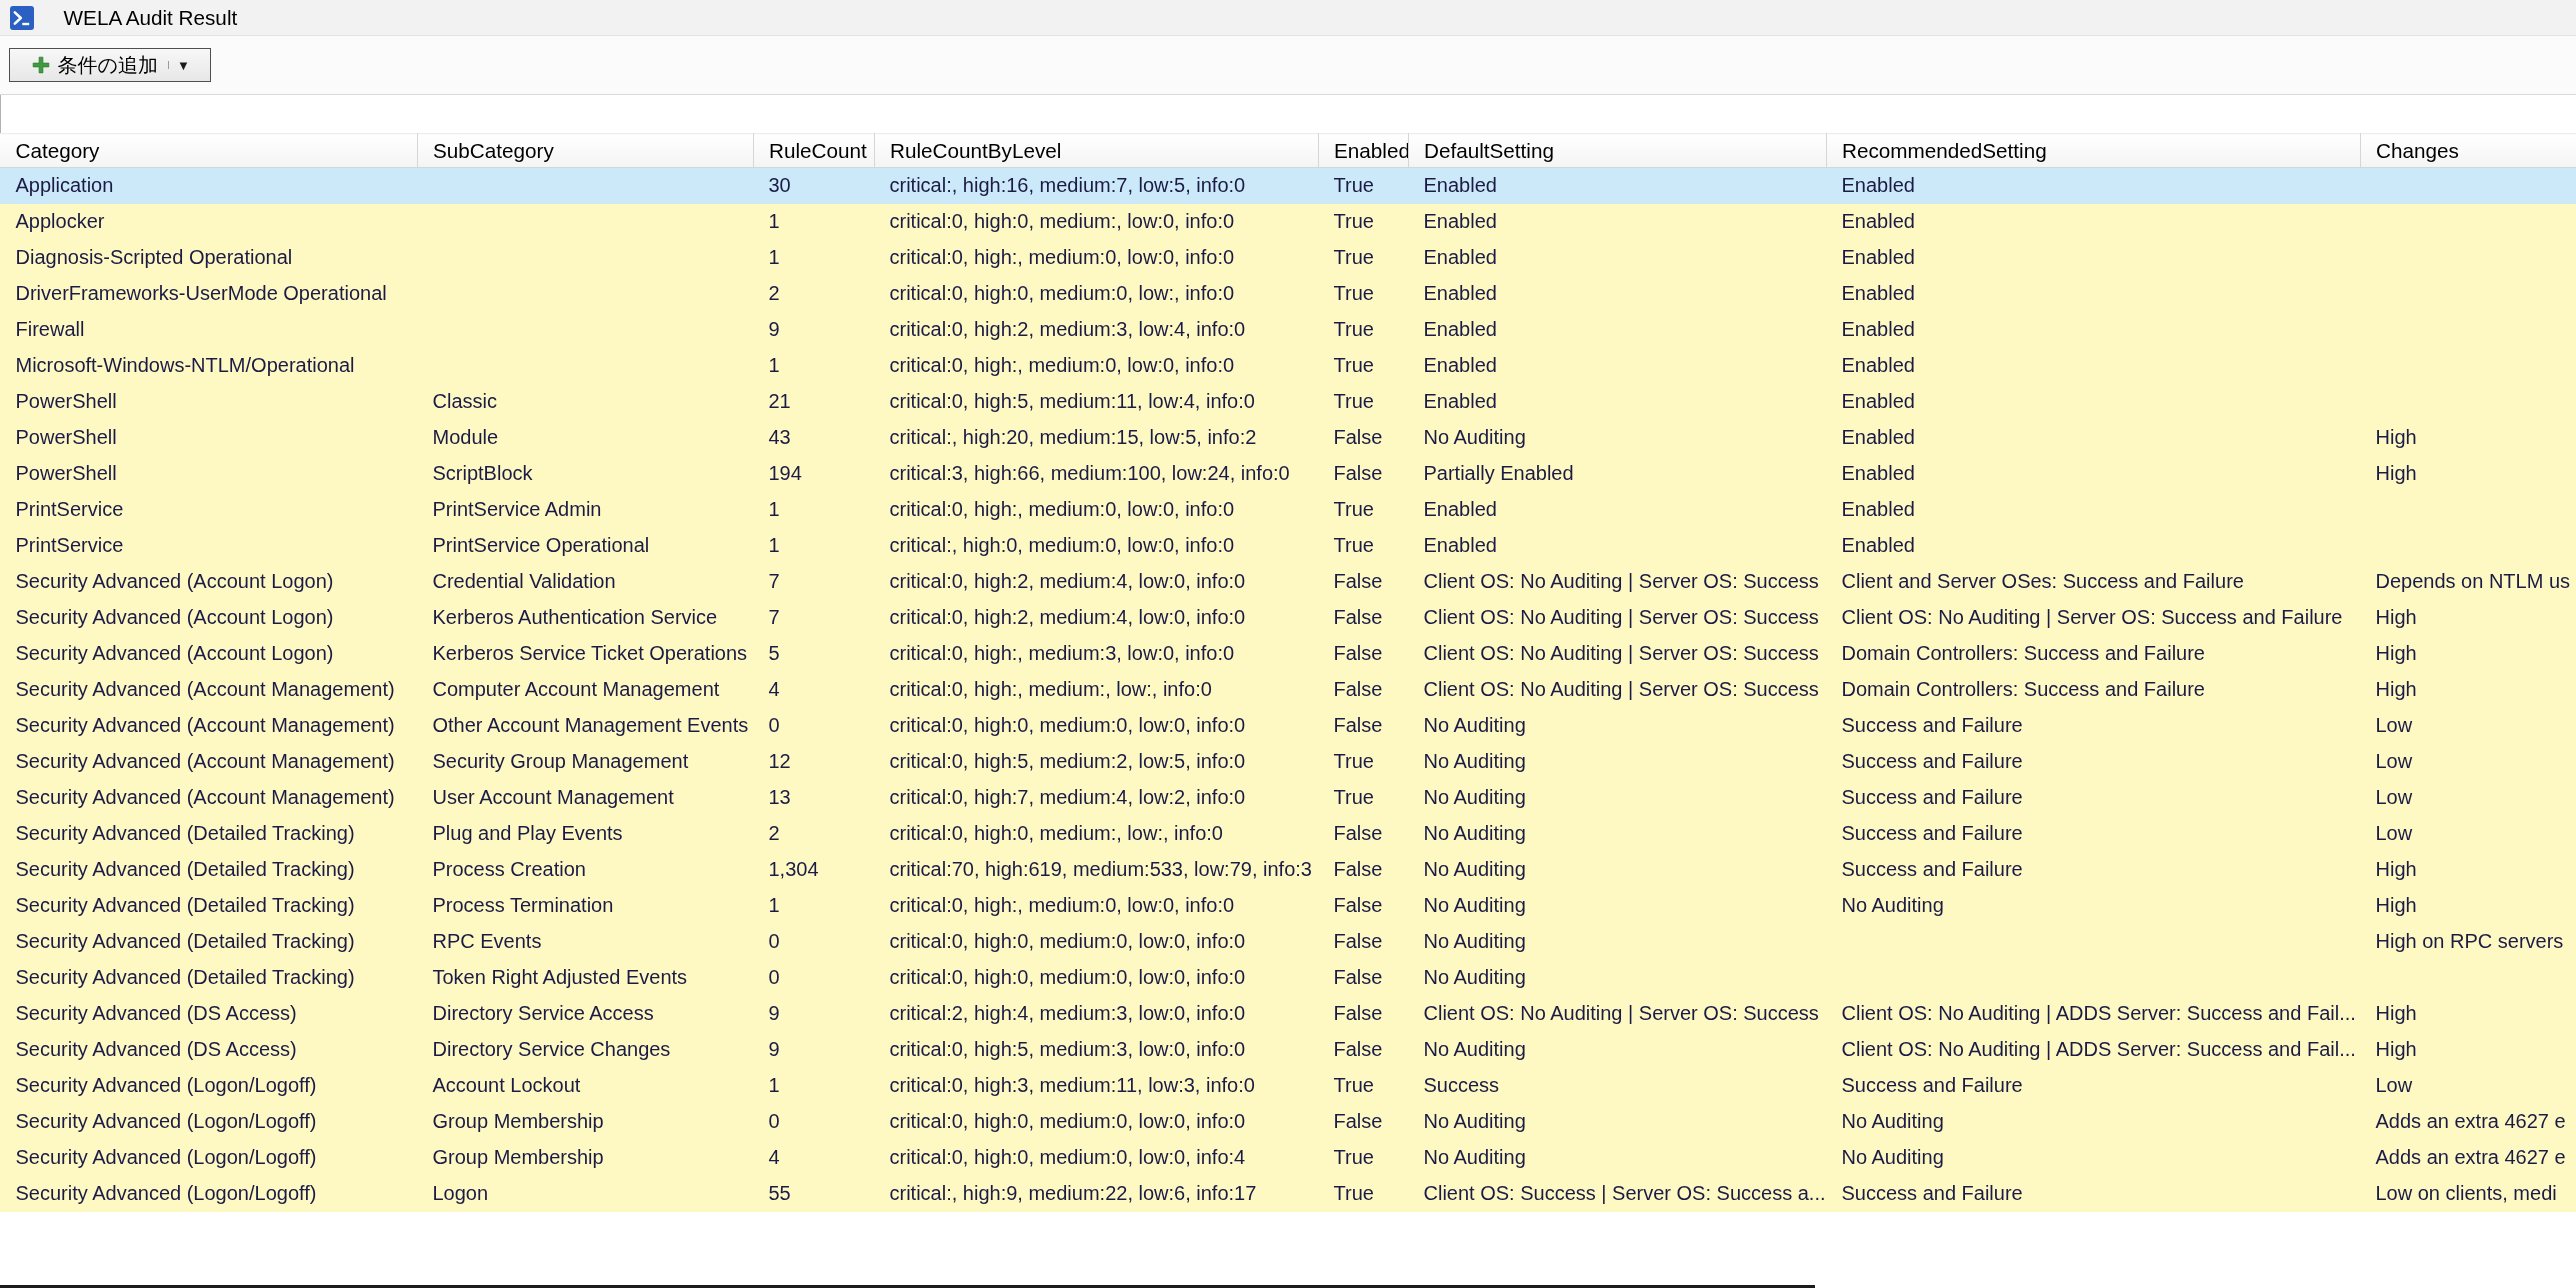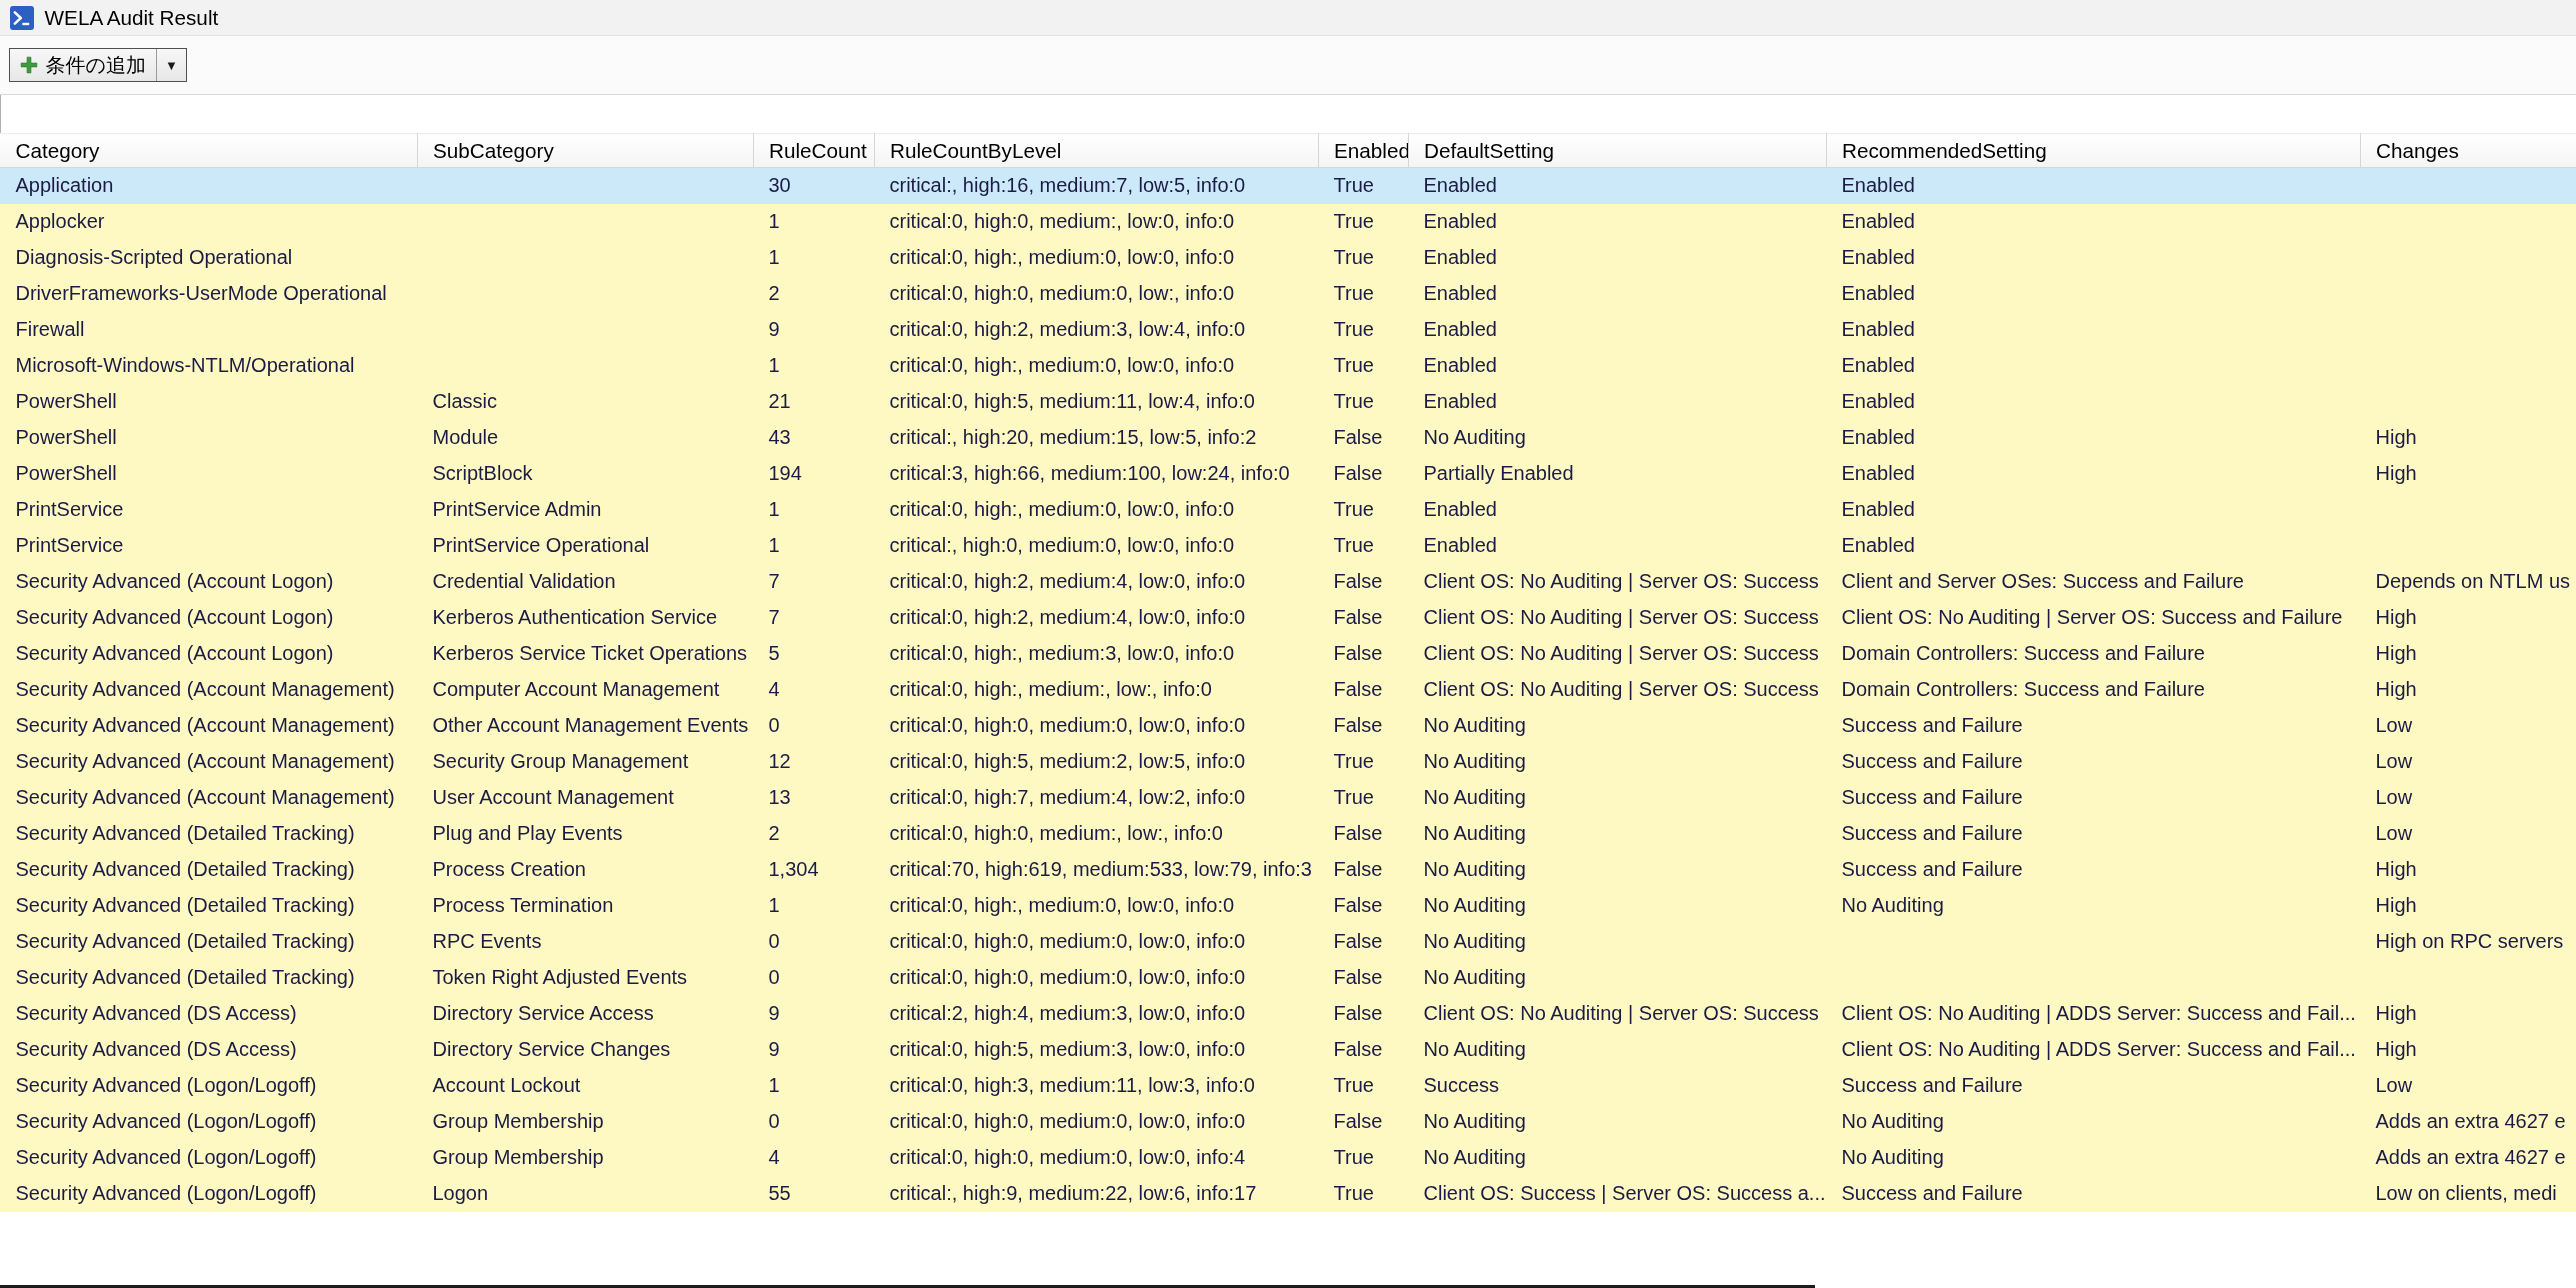--- a/index.html
+++ b/index.html
@@ -14,42 +14,42 @@
     position:relative; width:2576px; height:1288px; background:#fff;
     box-shadow:inset 0.9px 0 0 #a9a9a9, inset 0 0.9px 0 #a9a9a9;
     overflow:hidden;
   }
   
   .titlebar {
     height:36px; background:#f2f2f2; border-bottom:0.9px solid #e2e2e2;
     display:flex; align-items:center; gap:10.3px; padding:0 10.3px;
   }
   .app-icon { width:24px; height:24px; flex:0 0 auto; }
-  .title { font-size:20.7px; color:#000; white-space:nowrap; }
+  .title { font-size:20.7px; color:#000; white-space:nowrap;margin-left:19px; }
 
   
   .filterbar {
     height:38px; background:#fff; border-bottom:0.9px solid #cfcfcf;
     display:flex; align-items:center; padding:0 5.2px;
   }
   .filter-input {
     width:100%; height:100%; border:none; outline:none; background:transparent;
     font-family:inherit; font-size:21.5px; color:#333; padding:0 8.6px;
   }
   .filter-input::placeholder { color:#8f8f8f; font-style:italic; opacity:1; }
 
   
   .toolbar {
     height:59px; background:#fbfbfb; border-bottom:0.9px solid #d9d9d9;
     display:flex; align-items:center; padding:0 8.6px;
   }
   .add-btn {
     display:flex; align-items:center; height:34px;
     border:1.7px solid #4f4f4f; background:linear-gradient(#f7f7f7,#e7e7e7);
-    font-family:inherit; font-size:20px; color:#000; cursor:pointer; padding:0;
+    font-family:inherit; font-size:20px; color:#000; cursor:pointer; padding:12px;
   }
   .add-btn .btn-main { display:flex; align-items:center; gap:7.7px; padding:0 10.3px; height:100%; }
   .add-btn .btn-arrow {
     display:flex; align-items:center; justify-content:center;
     padding:0 7.7px; height:100%; border-left:0.9px solid #9a9a9a; font-size:13px; color:#1a1a1a;
   }
   .plus-icon { width:18px; height:18px; display:block; }
 
   
   .grid-wrap { position:absolute; left:0; top:133px; right:0; bottom:0; overflow:hidden; background:#fff; }

